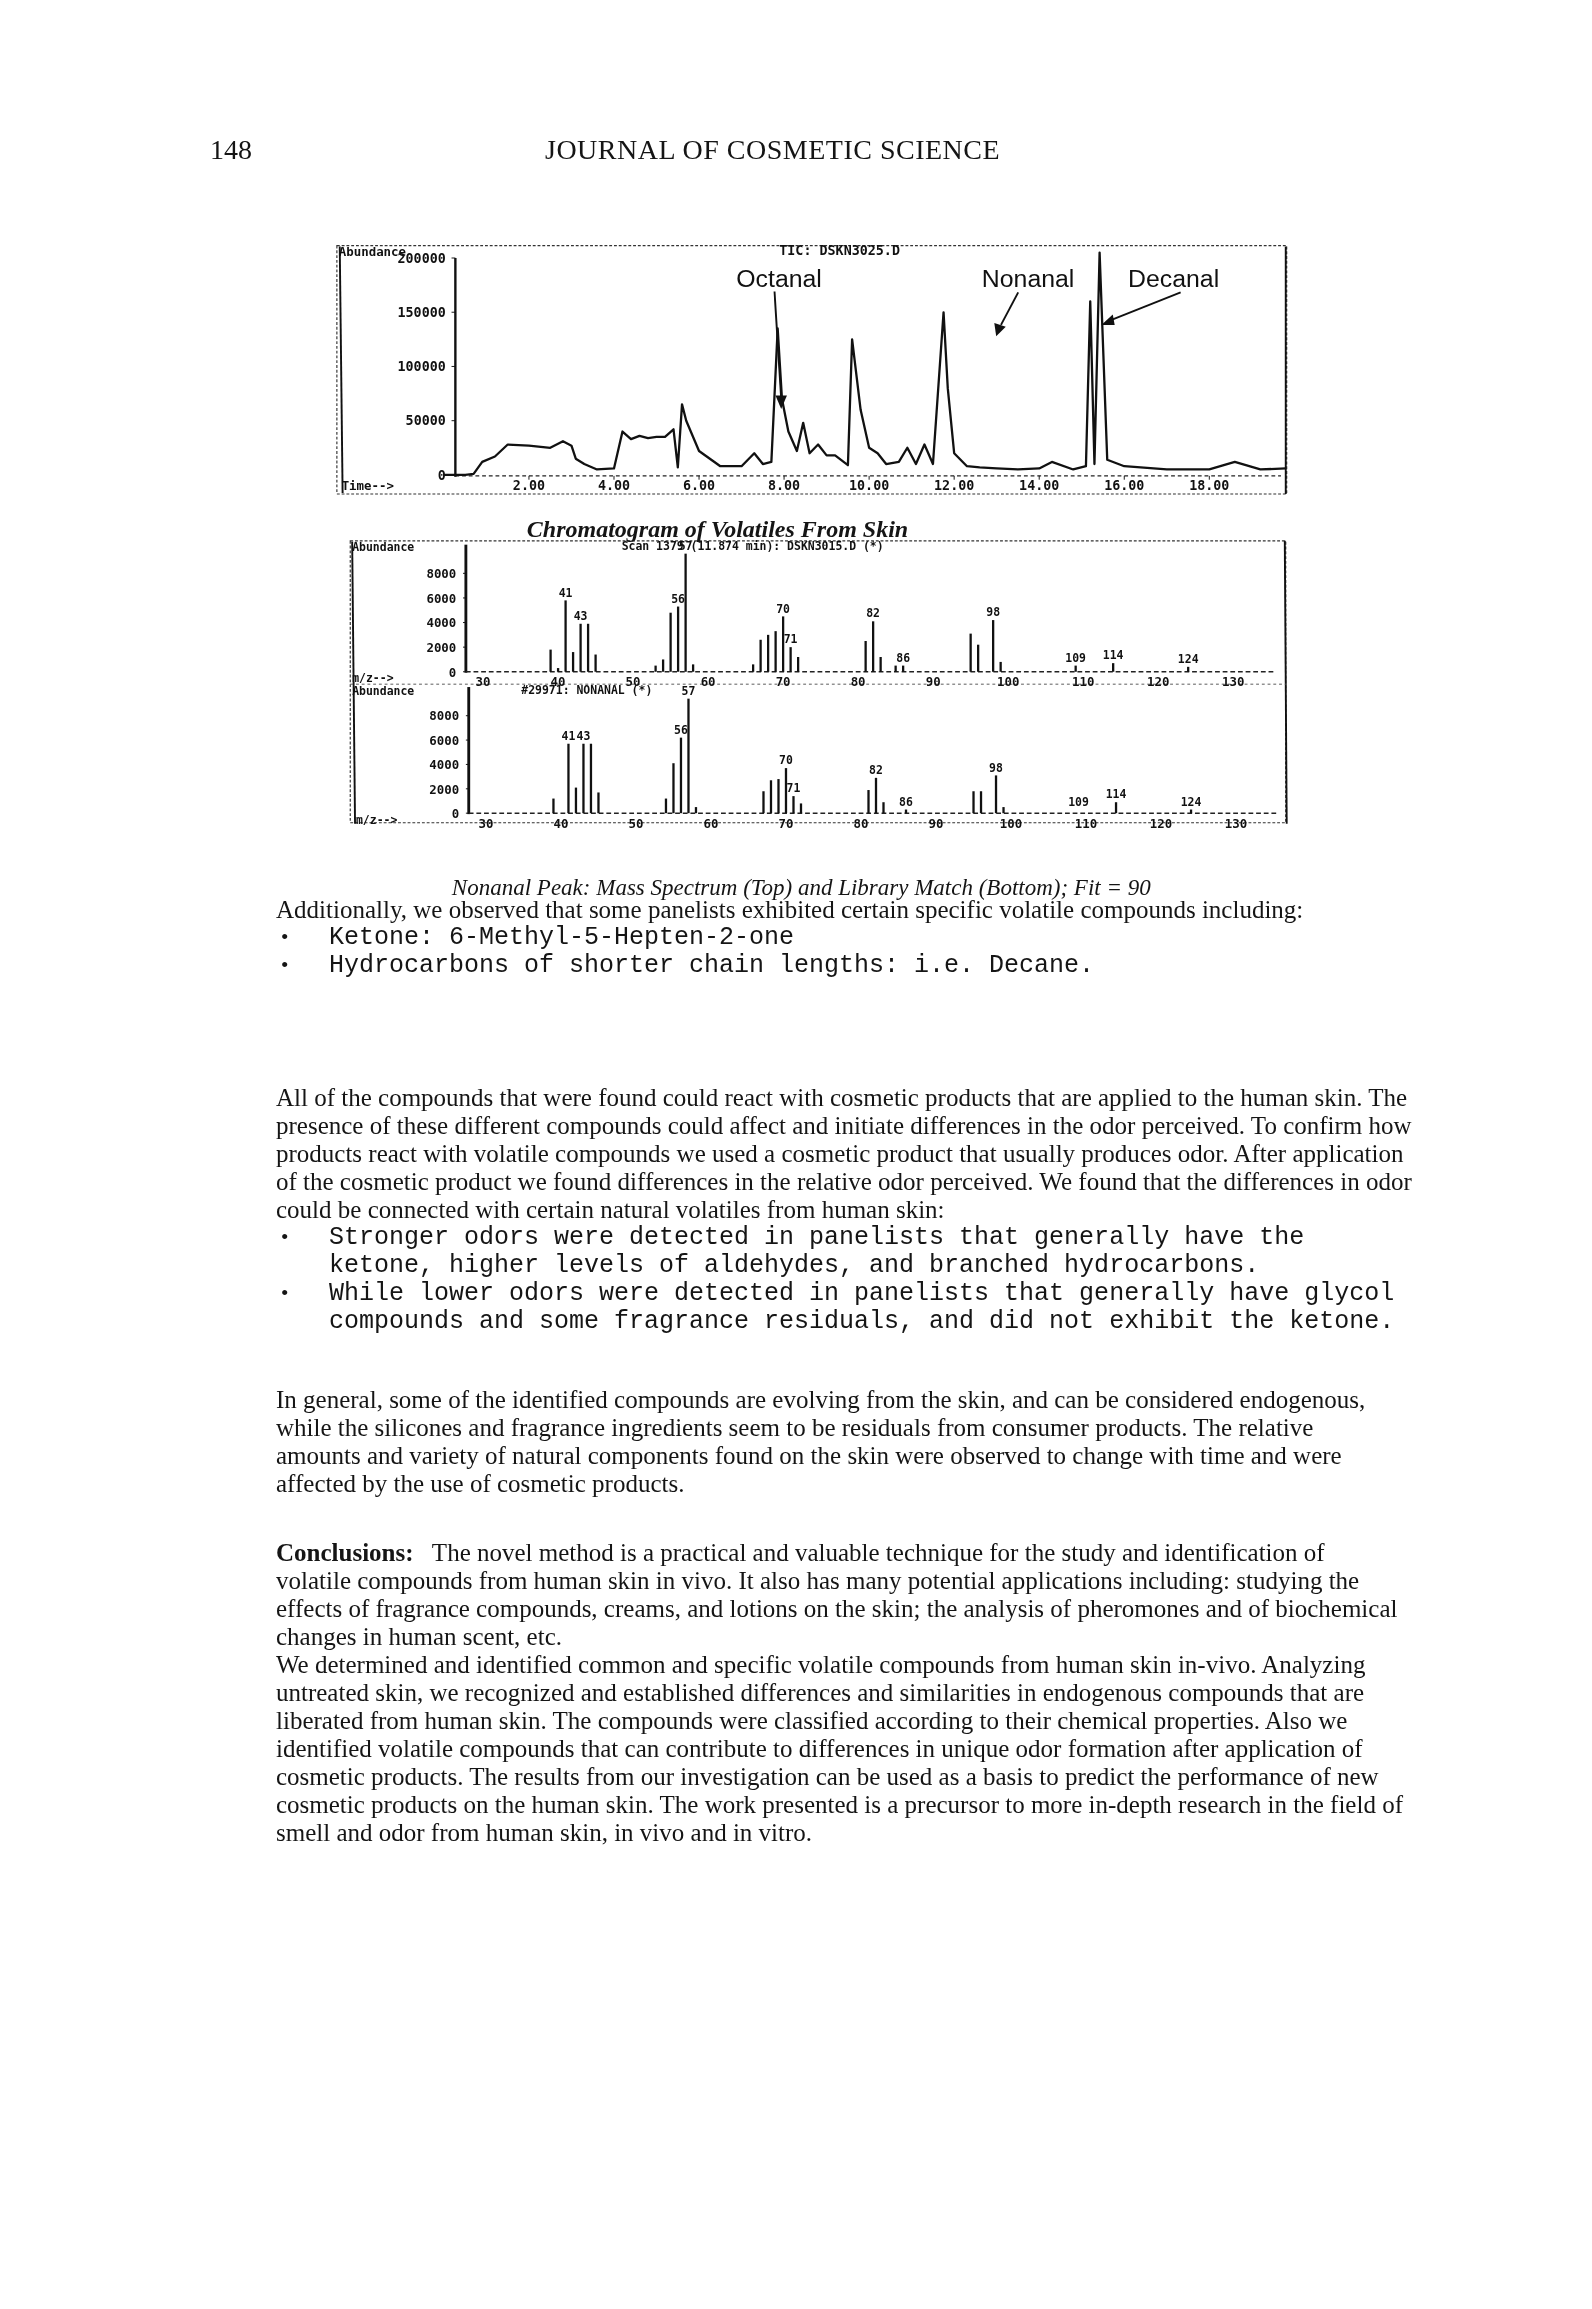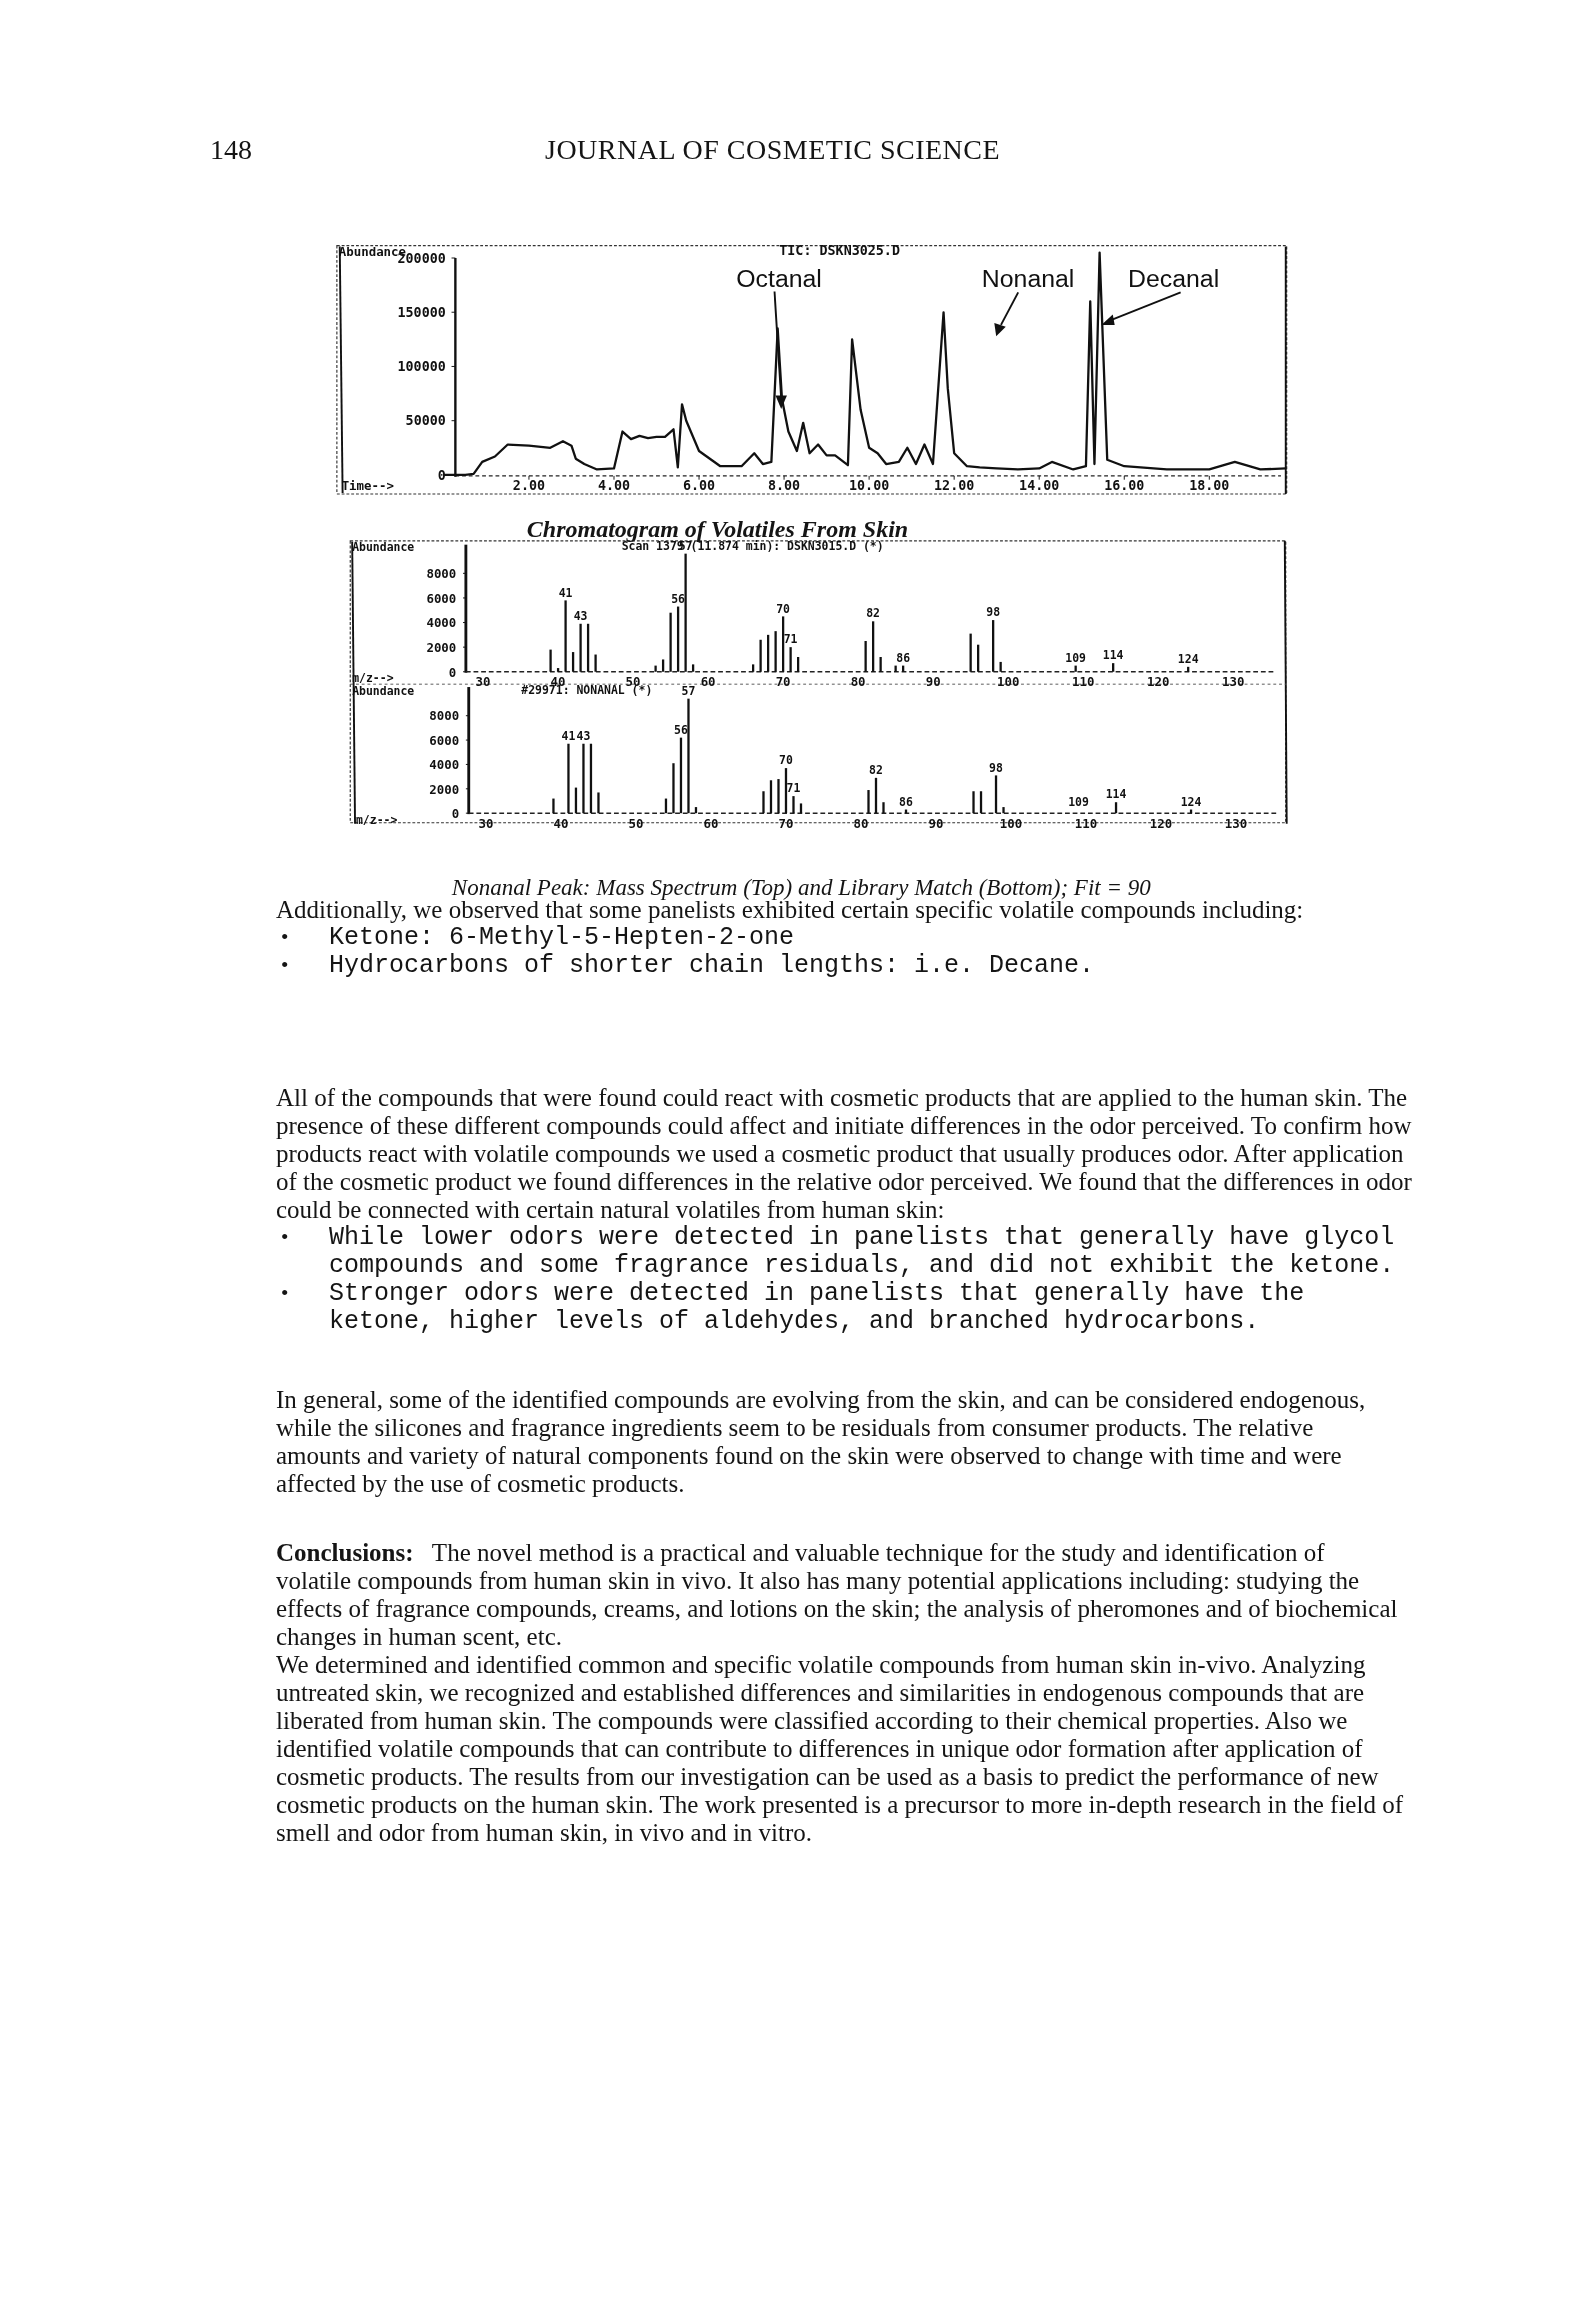--- a/index.html
+++ b/index.html
@@ -242,22 +242,22 @@
   <p>Additionally, we observed that some panelists exhibited certain specific volatile compounds including:</p>
   <ul>
     <li>Ketone: 6-Methyl-5-Hepten-2-one</li>
     <li>Hydrocarbons of shorter chain lengths: i.e. Decane.</li>
   </ul>
 </div>
 
 <div class="body-text" style="top:1084px;">
   <p style="width:1147px;">All of the compounds that were found could react with cosmetic products that are applied to the human skin.  The presence of these different compounds could affect and initiate differences in the odor perceived.  To confirm how products react with volatile compounds we used a cosmetic product that usually produces odor.  After application of the cosmetic product we found differences in the relative odor perceived.  We found that the differences in odor could be connected with certain natural volatiles from human skin:</p>
   <ul>
+    <li style="width:1051px;">Stronger odors were detected in panelists that generally have the ketone, higher levels of aldehydes, and branched hydrocarbons.</li>
     <li style="width:1080px;">While lower odors were detected in panelists that generally have glycol compounds and some fragrance residuals, and did not exhibit the ketone.</li>
-    <li style="width:1051px;">Stronger odors were detected in panelists that generally have the ketone, higher levels of aldehydes, and branched hydrocarbons.</li>
   </ul>
 </div>
 
 <div class="body-text" style="top:1386px;">
   <p style="width:1118px;">In general, some of the identified compounds are evolving from the skin, and can be considered endogenous, while the silicones and fragrance ingredients seem to be residuals from consumer products. The relative amounts and variety of natural components found on the skin were observed to change with time and were affected by the use of cosmetic products.</p>
 </div>
 
 <div class="body-text" style="top:1539px;">
   <p style="width:1128px;">
     <span class="strong">Conclusions:</span>&nbsp;&nbsp;

